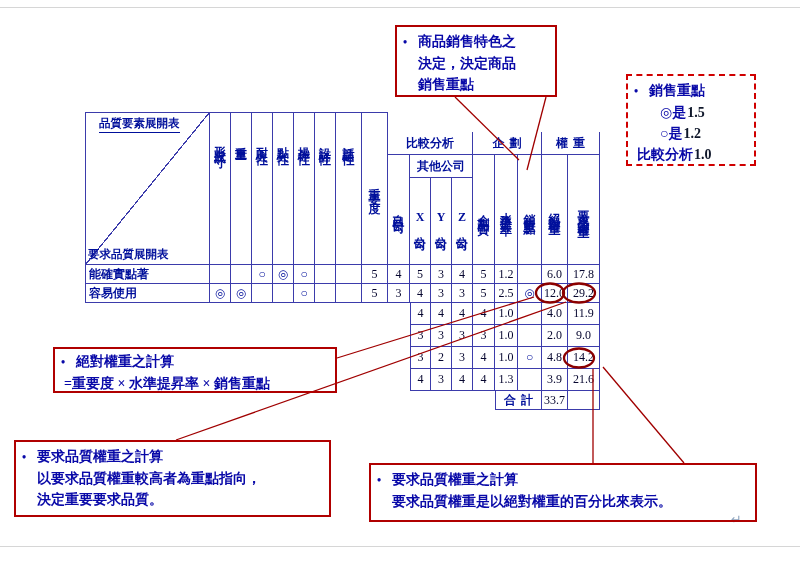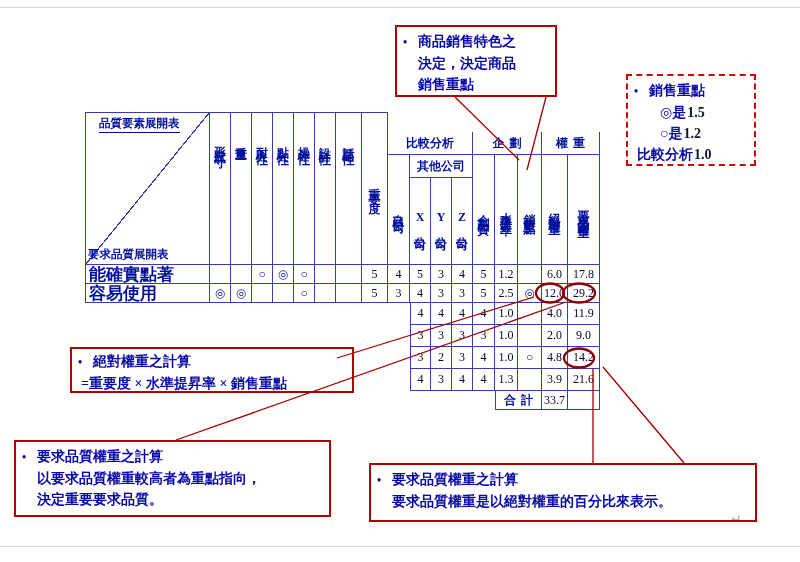--- a/index.html
+++ b/index.html
@@ -17,21 +17,21 @@
   .c { border-right:1px solid #3b3bab; border-bottom:1px solid #3b3bab; display:flex;
        align-items:center; justify-content:center; font-size:12px; font-weight:bold; position:relative; }
   .bt { border-top:1px solid #3b3bab; }
   .bl { border-left:1px solid #3b3bab; }
   .v { writing-mode:vertical-rl; text-orientation:upright; letter-spacing:3px; line-height:1; font-size:12px; }
   .elem { align-items:flex-start; padding-top:24px; }
   .ls7 .v { letter-spacing:7px; }
   .ls10 { letter-spacing:11px; padding-left:11px; font-size:12.5px; }
   .ls5 { letter-spacing:5px; padding-left:5px; }
   .n { font-weight:normal; color:#05052e; font-family:"Liberation Serif",serif; }
-  .name { justify-content:flex-start; padding-left:3px; font-size:17px; }
+  .name { justify-content:flex-start; padding-left:3px; font-size:12px; }
   .mark { font-size:12px; }
   .corner { background:linear-gradient(to bottom right, transparent calc(50% - 0.6px),
             #3b3bab calc(50% - 0.6px), #3b3bab calc(50% + 0.6px), transparent calc(50% + 0.6px)); }
   .corner .ct { position:absolute; top:3px; left:13px; font-size:11.5px; border-bottom:1px solid #000f9b; padding-bottom:1px; }
   .corner .cb { position:absolute; bottom:2px; left:2px; font-size:11.5px; }
 
   
   .callout { position:absolute; border:2px solid #b00000; color:#0909a8; font-weight:bold;
              font-size:14px; line-height:21px; padding:4px 6px; z-index:6; background:transparent; }
   .callout.dashed { border-style:dashed; border-color:#d00000; }
@@ -209,21 +209,21 @@
     <div class="ind14">銷售重點</div>
   </div>
 
   <div class="callout dashed" style="left:626px; top:74px; width:130px; height:92px;">
     <div class="bline">銷售重點</div>
     <div class="ind26"><span>◎是</span><span class="bval">1.5</span></div>
     <div class="ind26"><span>○是</span><span class="bval">1.2</span></div>
     <div class="ind3"><span>比較分析</span><span class="bval">1.0</span></div>
   </div>
 
-  <div class="callout" style="left:70px; top:347px; width:284px; height:46px; padding-top:2px;">
+  <div class="callout" style="left:53px; top:347px; width:284px; height:46px; padding-top:2px;">
     <div class="bline">絕對權重之計算</div>
     <div class="ind3">=重要度 × 水準提昇率 × 銷售重點</div>
   </div>
 
   <div class="callout" style="left:14px; top:440px; width:317px; height:77px;">
     <div class="bline">要求品質權重之計算</div>
     <div class="ind14">以要求品質權重較高者為重點指向，</div>
     <div class="ind14">決定重要要求品質。</div>
   </div>
 

